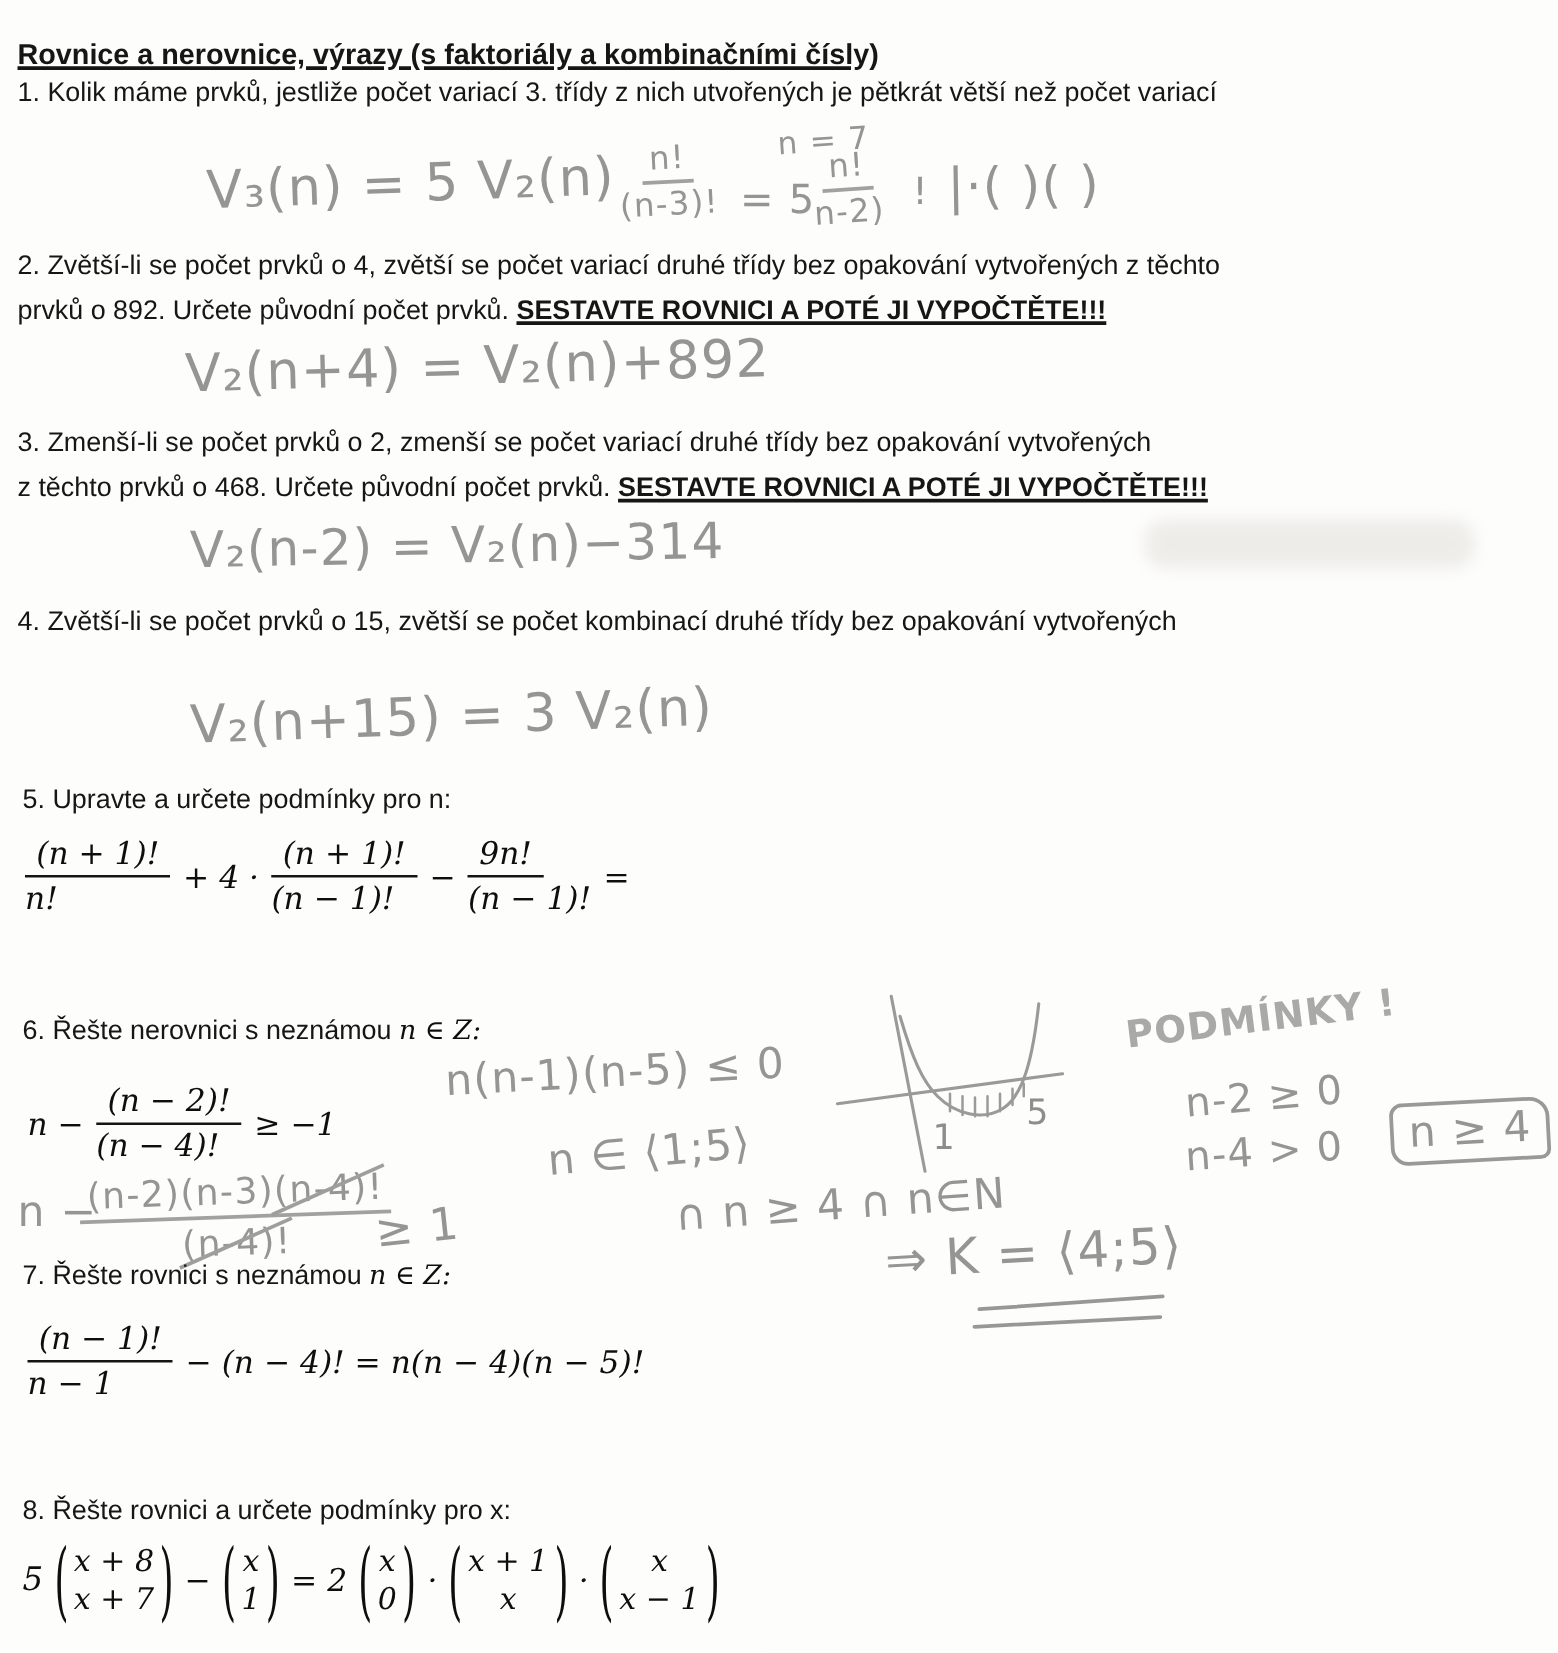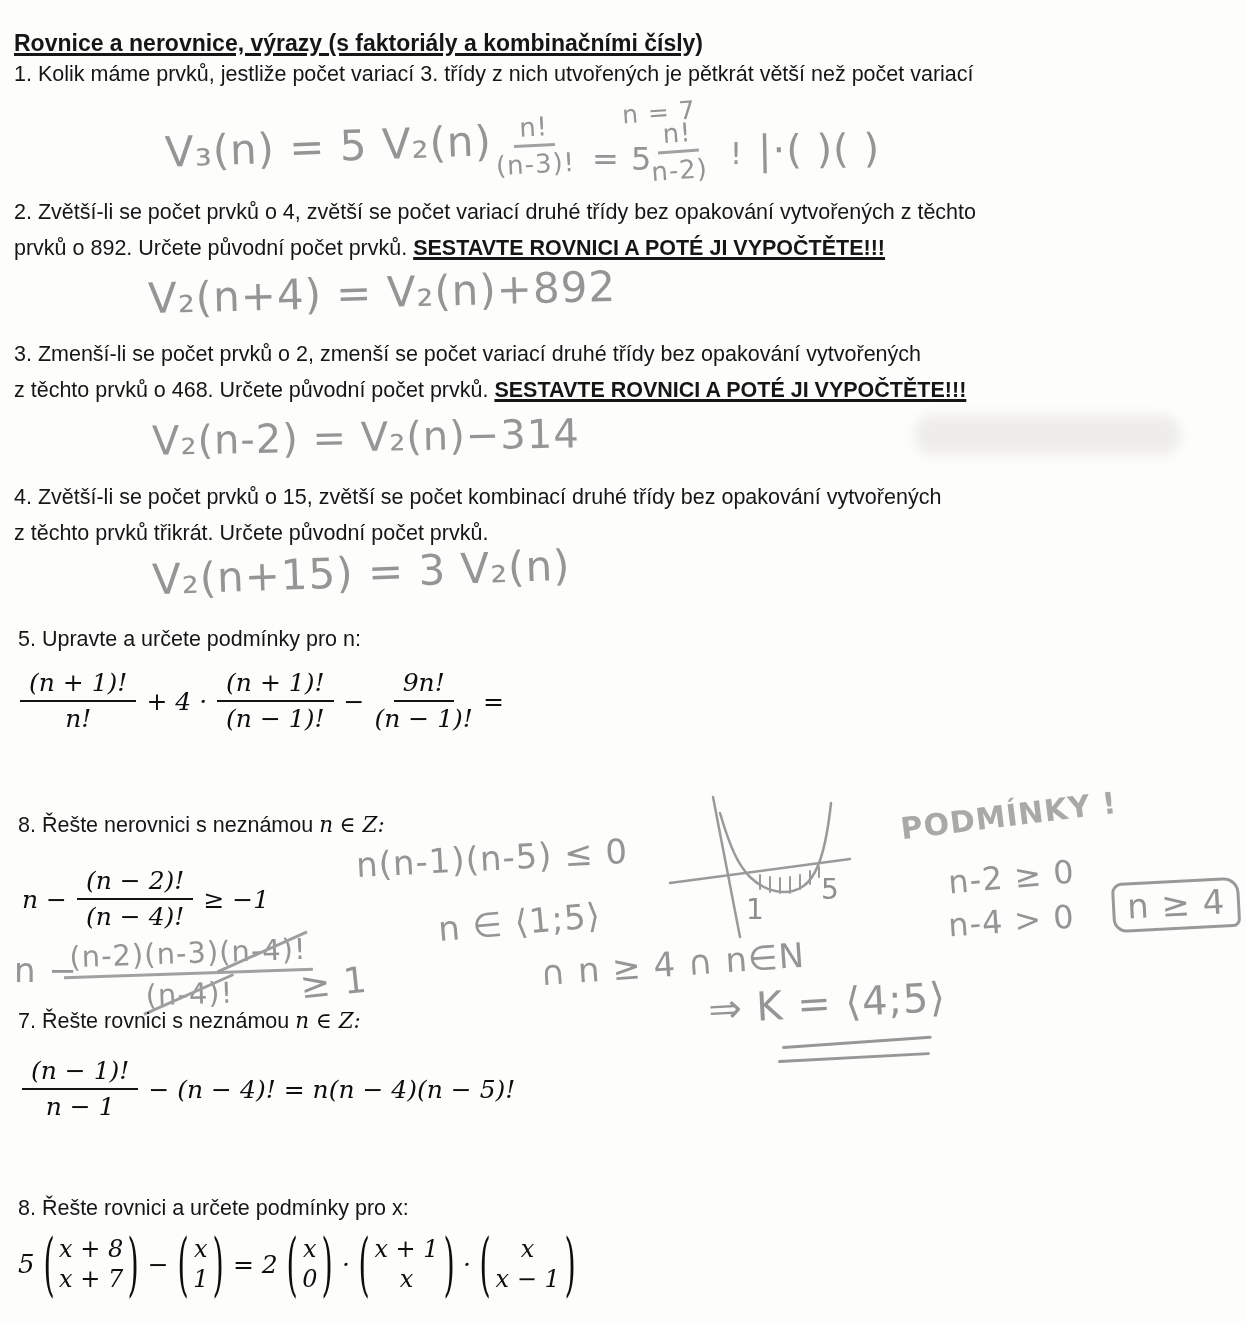--- a/index.html
+++ b/index.html
@@ -6,21 +6,21 @@
   .page{position:relative;width:1246px;height:1322px;background:#fdfdfc;overflow:hidden;
         font-family:"Liberation Sans",sans-serif;color:#161616;}
   
   .title{position:absolute;font-size:23px;font-weight:700;text-decoration:underline;
          text-decoration-thickness:2.5px;white-space:nowrap;margin-top:20px;}
   .pl{position:absolute;font-size:21.5px;white-space:nowrap;text-align:center;}
   .bold-u{font-weight:700;text-decoration:underline;text-decoration-thickness:2.5px;}
   
   .math{font-family:"DejaVu Serif",serif;font-style:italic;color:#0e0e0e;}
   .mrow{position:absolute;display:flex;align-items:center;gap:10px;font-size:25px;white-space:nowrap;}
-  .mfrac{display:inline-flex;flex-direction:column;align-items:center;line-height:1.2;}
+  .mfrac{display:inline-flex;flex-direction:column;align-items:flex-start;line-height:1.2;}
   .mfrac .num{padding:0 9px 2px;border-bottom:2px solid #141414;}
   .mfrac .den{padding-top:2px;}
   
   .bin{display:inline-flex;align-items:center;margin:0 1px;}
   .bp{font-style:normal;font-size:32px;transform:scale(0.9,2.15);display:inline-block;line-height:1;padding:0 1px;}
   .bc{display:inline-flex;flex-direction:column;align-items:center;font-size:24px;line-height:1.25;padding:0 3px;}
   
   .hw{position:absolute;font-family:"DejaVu Sans",sans-serif;color:#8d8d8d;white-space:nowrap;
       letter-spacing:1px;opacity:.92;}
   .hwfrac{position:absolute;display:flex;flex-direction:column;align-items:center;
@@ -61,21 +61,20 @@
   <div class="pl" style="left:14px;top:200px">2. Zvětší-li se počet prvků o 4, zvětší se počet variací druhé třídy bez opakování vytvořených z těchto</div>
   <div class="pl" style="left:14px;top:236px"><span>prvků o 892. Určete původní počet prvků. </span><span class="bold-u">SESTAVTE ROVNICI A POTÉ JI VYPOČTĚTE!!!</span></div>
   <div class="hw" style="left:148px;top:268px;font-size:42px;transform:rotate(-1.5deg)">V₂(n+4) = V₂(n)+892</div>
 
   <div class="pl" style="left:14px;top:342px">3. Zmenší-li se počet prvků o 2, zmenší se počet variací druhé třídy bez opakování vytvořených</div>
   <div class="pl" style="left:14px;top:378px"><span>z těchto prvků o 468. Určete původní počet prvků. </span><span class="bold-u">SESTAVTE ROVNICI A POTÉ JI VYPOČTĚTE!!!</span></div>
   <div class="hw" style="left:152px;top:414px;font-size:40px;transform:rotate(-1deg)">V₂(n-2) = V₂(n)−314</div>
   <div class="smudge" style="left:915px;top:415px;width:265px;height:40px"></div>
 
   <div class="pl" style="left:14px;top:485px">4. Zvětší-li se počet prvků o 15, zvětší se počet kombinací druhé třídy bez opakování vytvořených</div>
-  <div class="pl" style="left:14px;top:521px">z těchto prvků třikrát. Určete původní počet prvků.</div>
   <div class="hw" style="left:152px;top:548px;font-size:42px;transform:rotate(-2deg)">V₂(n+15) = 3 V₂(n)</div>
 
   <div class="pl" style="left:18px;top:627px">5. Upravte a určete podmínky pro n:</div>
   <div class="mrow math" style="left:20px;top:668px">
     <span class="mfrac">
         <span class="num">(n + 1)!</span>
         <span class="den">n!</span>
       </span>
     <span>+ 4 ·</span>
     <span class="mfrac">
@@ -83,21 +82,21 @@
         <span class="den">(n − 1)!</span>
       </span>
     <span>−</span>
     <span class="mfrac">
         <span class="num">9n!</span>
         <span class="den">(n − 1)!</span>
       </span>
     <span>=</span>
   </div>
 
-  <div class="pl" style="left:18px;top:812px"><span>8. Řešte nerovnici s neznámou </span><span class="math">n ∈ Z:</span></div>
+  <div class="pl" style="left:18px;top:812px"><span>6. Řešte nerovnici s neznámou </span><span class="math">n ∈ Z:</span></div>
   <div class="mrow math" style="left:22px;top:866px">
     <span>n −</span>
     <span class="mfrac">
         <span class="num">(n − 2)!</span>
         <span class="den">(n − 4)!</span>
       </span>
     <span>≥ −1</span>
   </div>
 
   <div class="hw" style="left:356px;top:838px;font-size:34px;transform:rotate(-3deg)">n(n-1)(n-5) ≤ 0</div>

